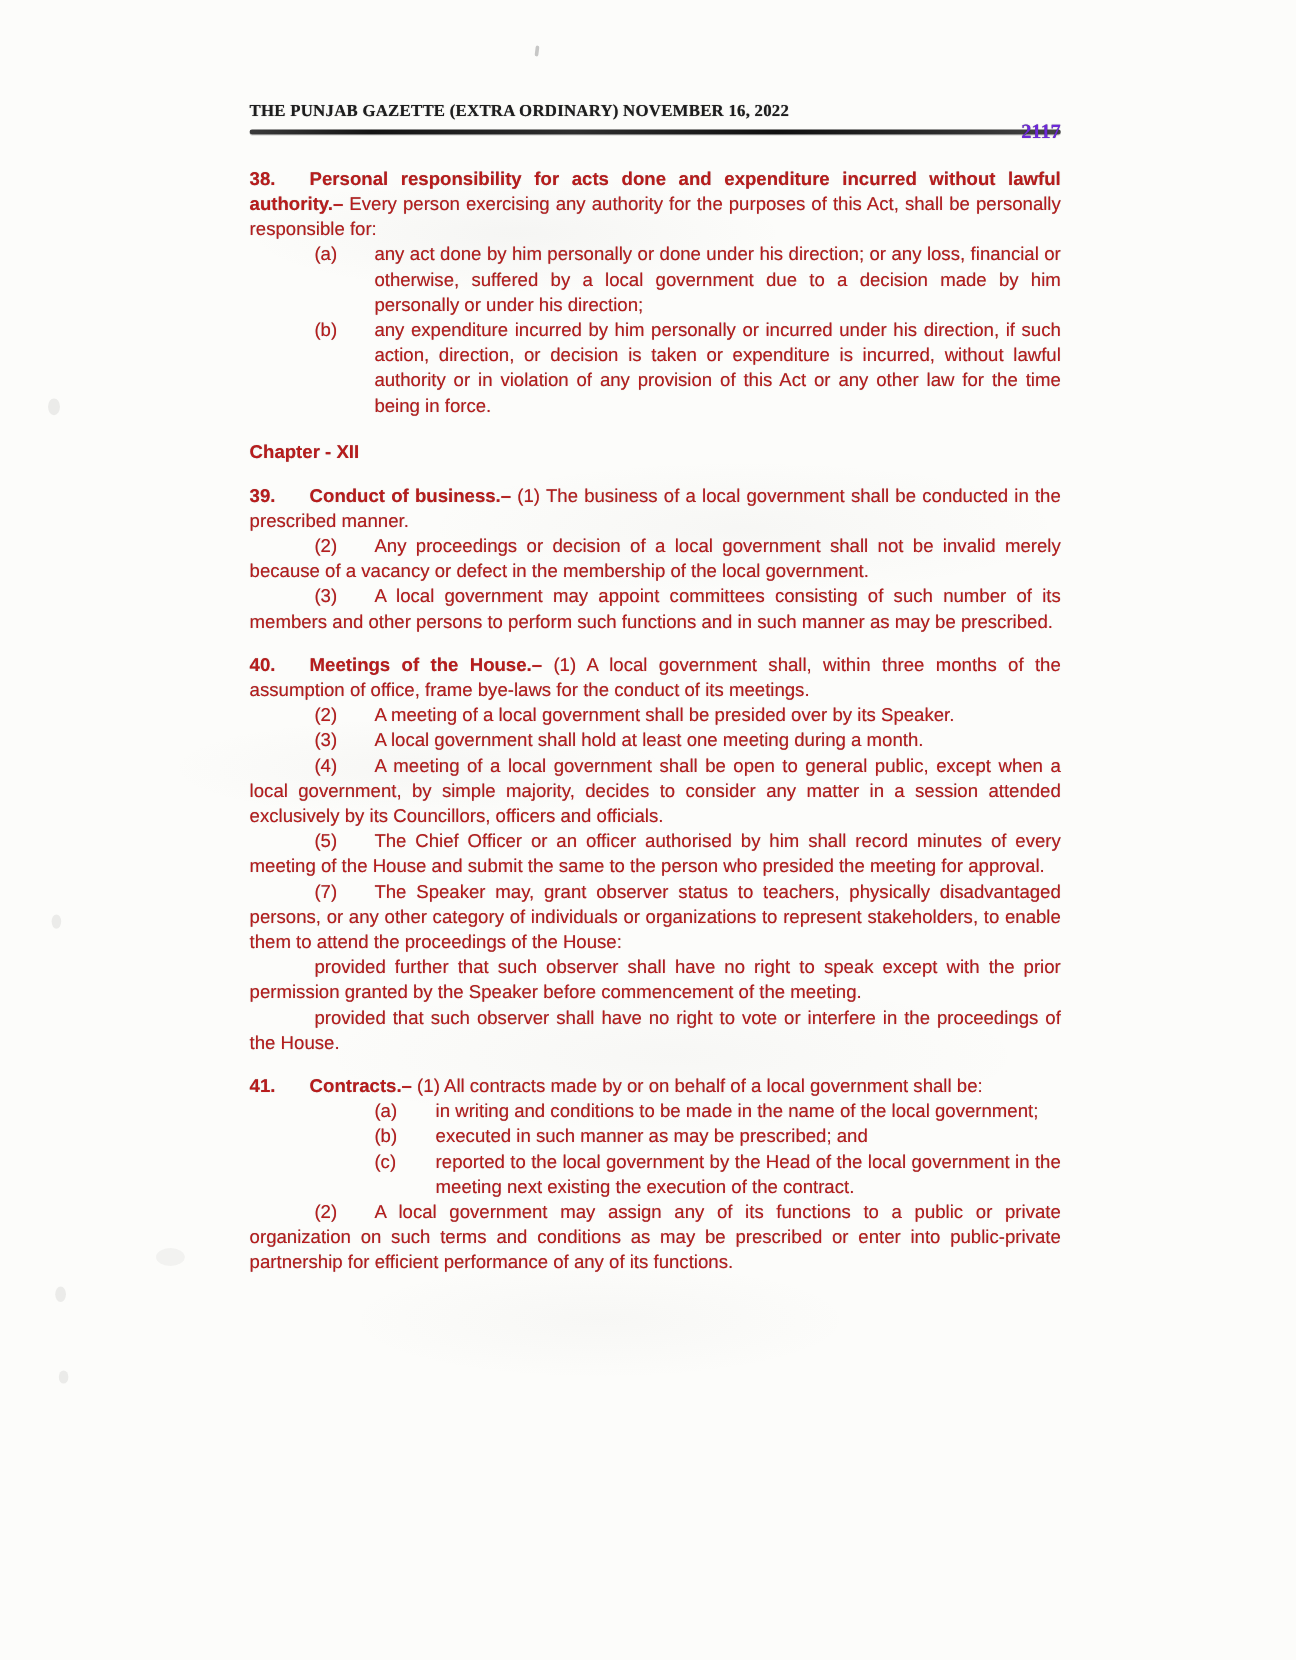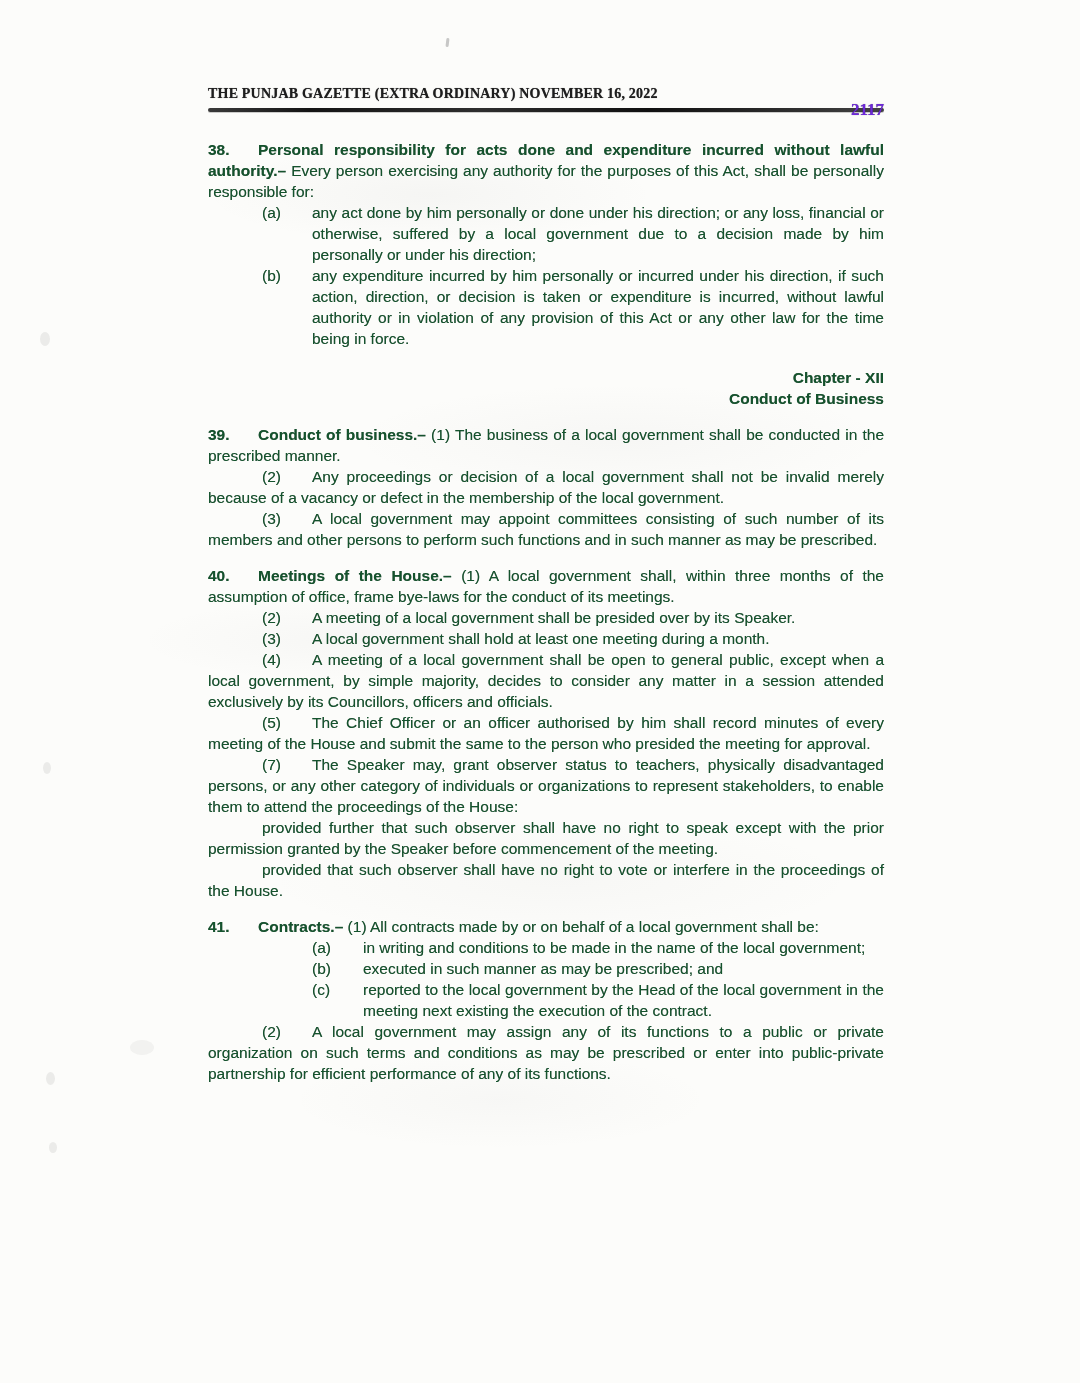--- a/index.html
+++ b/index.html
@@ -50,37 +50,37 @@
     height: 4px;
     margin-top: 6px;
     border-radius: 2px;
     background: linear-gradient(90deg, #3a3a3a, #141414 15%, #2e2e2e 40%, #101010 65%, #333 90%, #444);
     box-shadow: 0 1px 0 rgba(60,60,60,0.25);
   }
   
   .p {
     font-size: 15.5px;
     line-height: 21px;
-    color: #14532d;
+    color: #b91c1c;
     text-align: justify;
     margin: 0;
     text-shadow: 0 0 0.6px rgba(55,55,55,0.55);
   }
   .sec { margin-top: 15px; }
   .sec-first { margin-top: 27px; }
   .num { display: inline-block; width: 50px; font-weight: bold; }
   .ttl { font-weight: bold; }
   .sub { text-indent: 54px; }
   .slabel { display: inline-block; width: 50px; text-indent: 0; }
   .item { position: relative; margin-left: 104px; }
   .item .ilabel { position: absolute; left: -50px; top: 0; }
   .item41 { position: relative; margin-left: 155px; }
   .item41 .ilabel { position: absolute; left: -51px; top: 0; }
   .chapter { margin-top: 18px; text-align: center; }
-  .chapter .p { text-align: right; font-weight: bold; }
+  .chapter .p { text-align: left; font-weight: bold; }
   
   .art-tick {
     position: absolute; left: 446px; top: 38px;
     width: 3px; height: 9px;
     background: #9b9b9b; border-radius: 2px;
     opacity: 0.55; transform: rotate(7deg);
   }
   .smudge { position: absolute; border-radius: 50%; background: rgba(120,120,120,0.13); }
   .smudge1 { left: 40px;  top: 332px;  width: 10px; height: 14px; }
   .smudge2 { left: 43px;  top: 762px;  width: 8px;  height: 12px; }
@@ -107,21 +107,20 @@
   </div>
 
   <div class="sec sec-first">
     <p class="p"><span class="num">38.</span><span class="ttl">Personal responsibility for acts done and expenditure incurred without lawful authority.–</span> <span>Every person exercising any authority for the purposes of this Act, shall be personally responsible for:</span></p>
     <p class="p item"><span class="ilabel">(a)</span><span>any act done by him personally or done under his direction; or any loss, financial or otherwise, suffered by a local government due to a decision made by him personally or under his direction;</span></p>
     <p class="p item"><span class="ilabel">(b)</span><span>any expenditure incurred by him personally or incurred under his direction, if such action, direction, or decision is taken or expenditure is incurred, without lawful authority or in violation of any provision of this Act or any other law for the time being in force.</span></p>
   </div>
 
   <div class="chapter">
     <p class="p ttl">Chapter - XII</p>
-    <p class="p ttl">Conduct of Business</p>
   </div>
 
   <div class="sec">
     <p class="p"><span class="num">39.</span><span class="ttl">Conduct of business.–</span> <span>(1) The business of a local government shall be conducted in the prescribed manner.</span></p>
     <p class="p sub"><span class="slabel">(2)</span><span>Any proceedings or decision of a local government shall not be invalid merely because of a vacancy or defect in the membership of the local government.</span></p>
     <p class="p sub"><span class="slabel">(3)</span><span>A local government may appoint committees consisting of such number of its members and other persons to perform such functions and in such manner as may be prescribed.</span></p>
   </div>
 
   <div class="sec">
     <p class="p"><span class="num">40.</span><span class="ttl">Meetings of the House.–</span> <span>(1) A local government shall, within three months of the assumption of office, frame bye-laws for the conduct of its meetings.</span></p>

